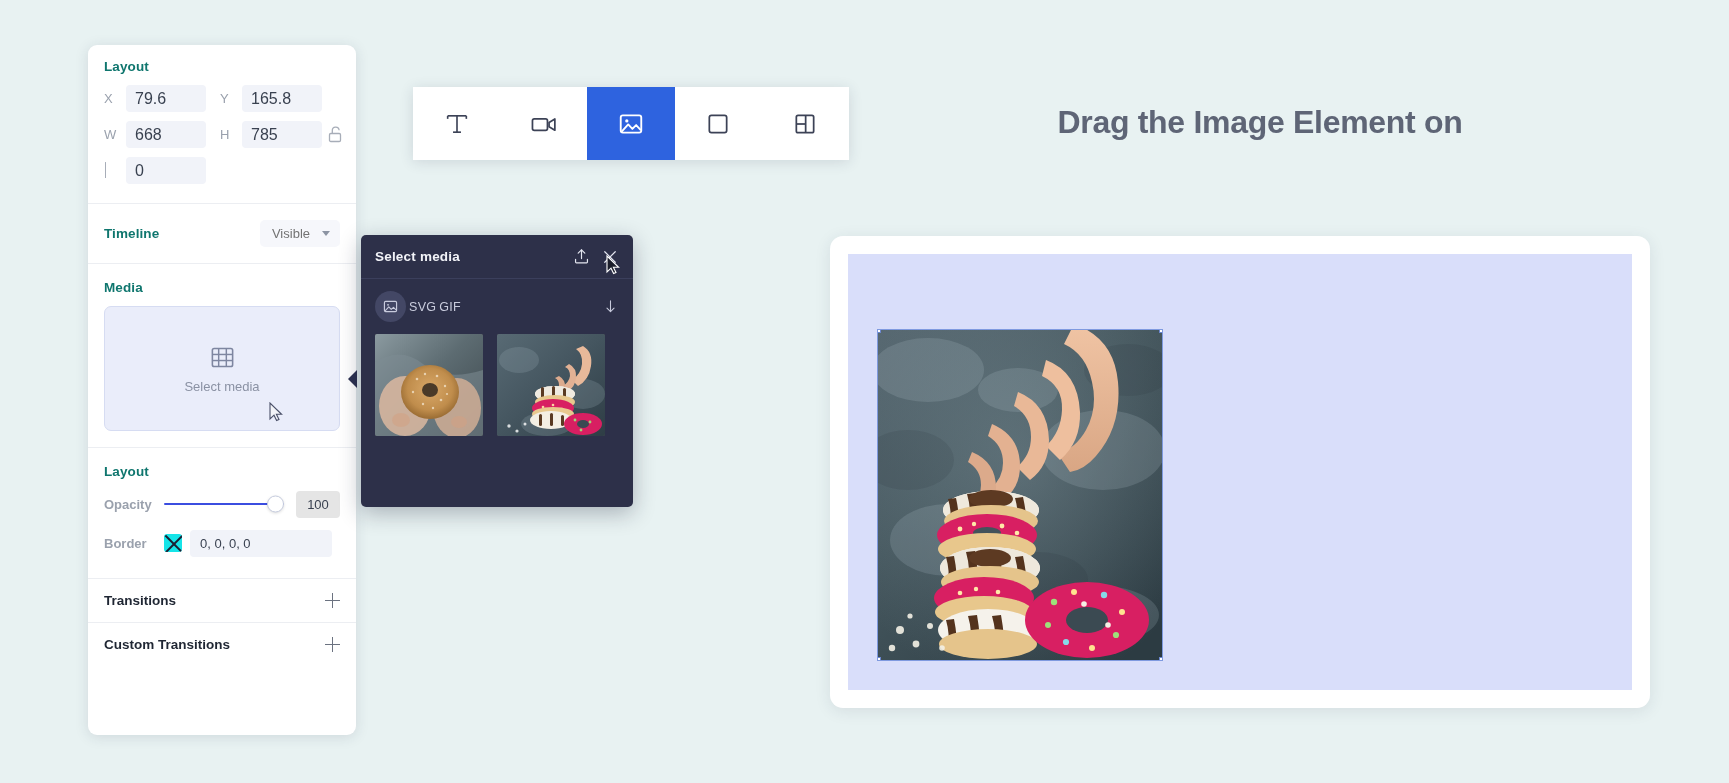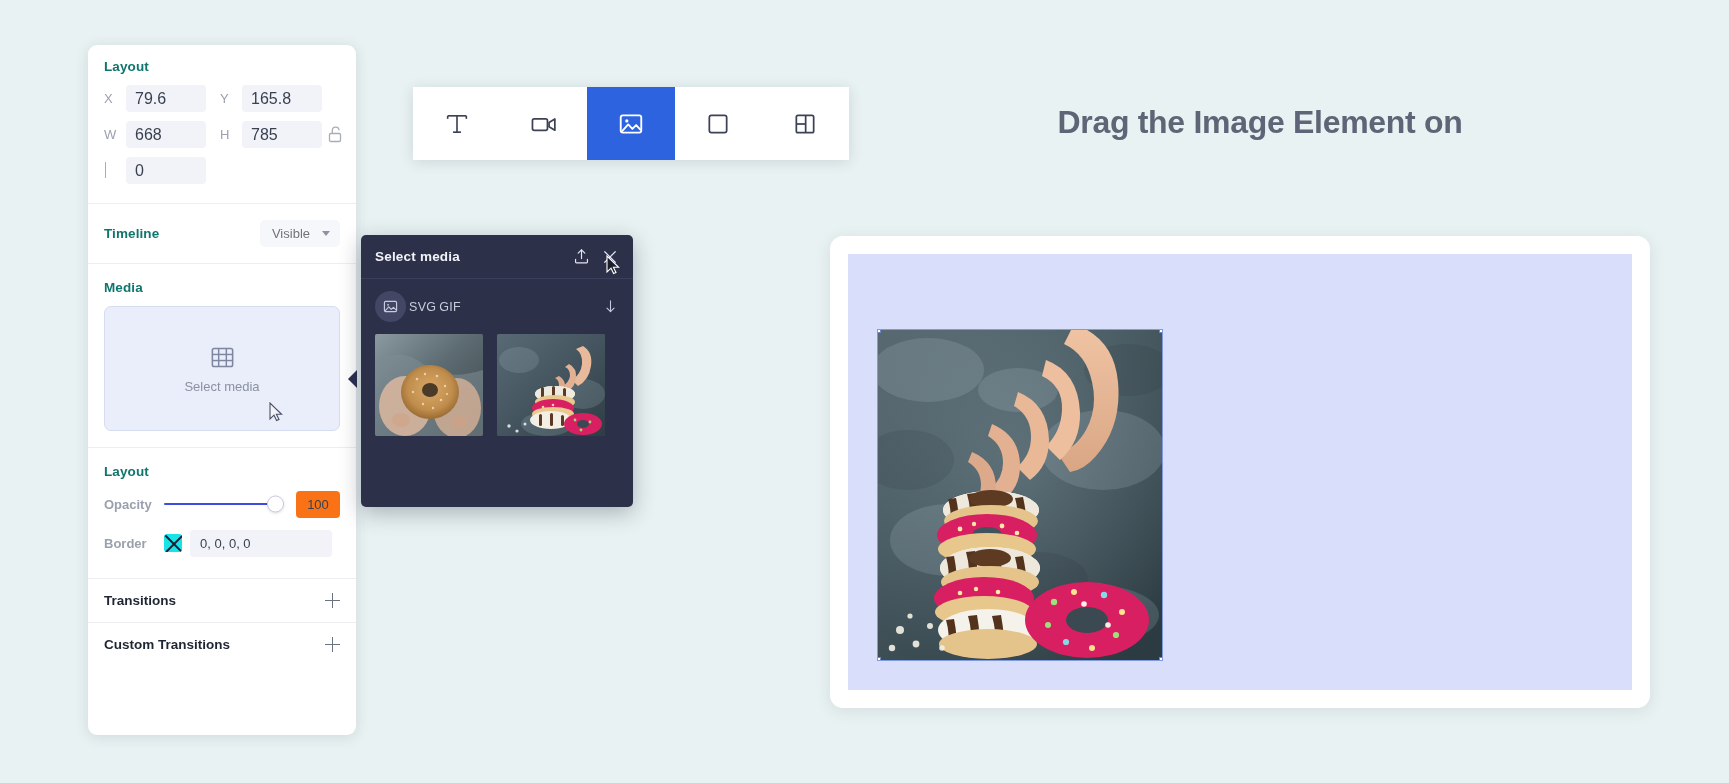--- a/index.html
+++ b/index.html
@@ -74,21 +74,21 @@
   .srow-label { width: 60px; font-size: 13px; color: #9aa1ad; flex: none; font-weight: bold; }
   .slider-wrap { flex: 1; display: flex; align-items: center; position: relative; height: 28px; margin-right: 12px; }
   .slider-track { width: 100%; height: 2.5px; background: #3b4de0; border-radius: 2px; }
   .slider-knob {
     position: absolute; right: 0; top: 50%; transform: translateY(-50%);
     width: 17px; height: 17px; border-radius: 50%; background: #fff;
     border: 1.6px solid #c6ccde; box-shadow: 0 1px 3px rgba(0,0,0,.13);
     cursor: pointer;
   }
   .sval {
-    width: 44px; height: 27px; background: #f97316; border-radius: 4px;
+    width: 44px; height: 27px; background: #e5e5e5; border-radius: 4px;
     font-size: 13px; color: #394150; display: flex; align-items: center;
     justify-content: center; flex: none;
   }
   .swatch { width: 18px; height: 18px; border-radius: 3px; flex: none; margin-right: 8px; }
   .sw-fill {
     background:
       linear-gradient(45deg,#fff 25%,transparent 25%,transparent 75%,#fff 75%) 0 0/9px 9px,
       linear-gradient(45deg,#fff 25%,transparent 25%,transparent 75%,#fff 75%) 4.5px 4.5px/9px 9px,
       #3f3f3f;
   }

